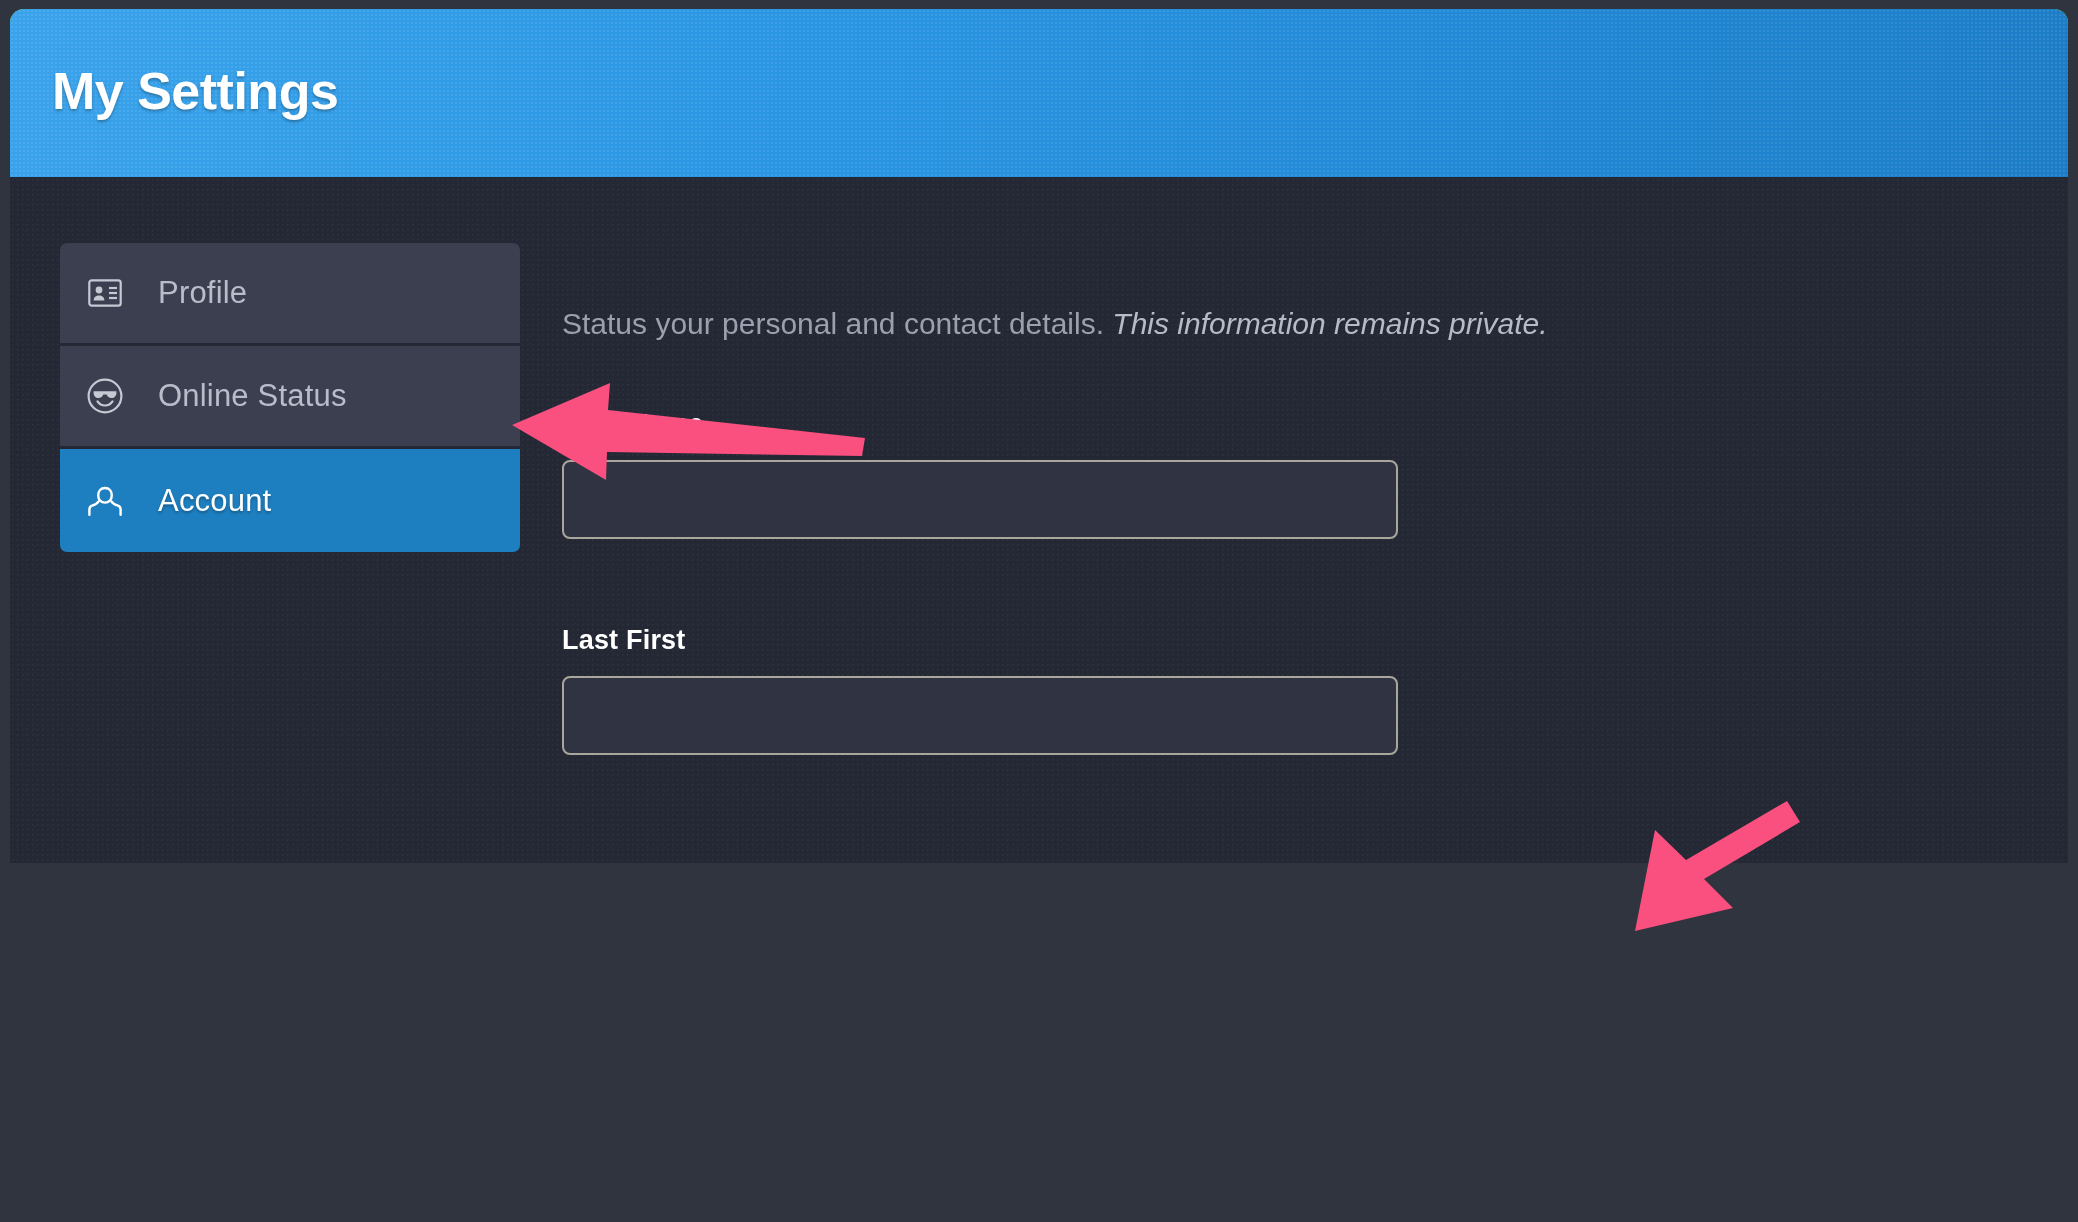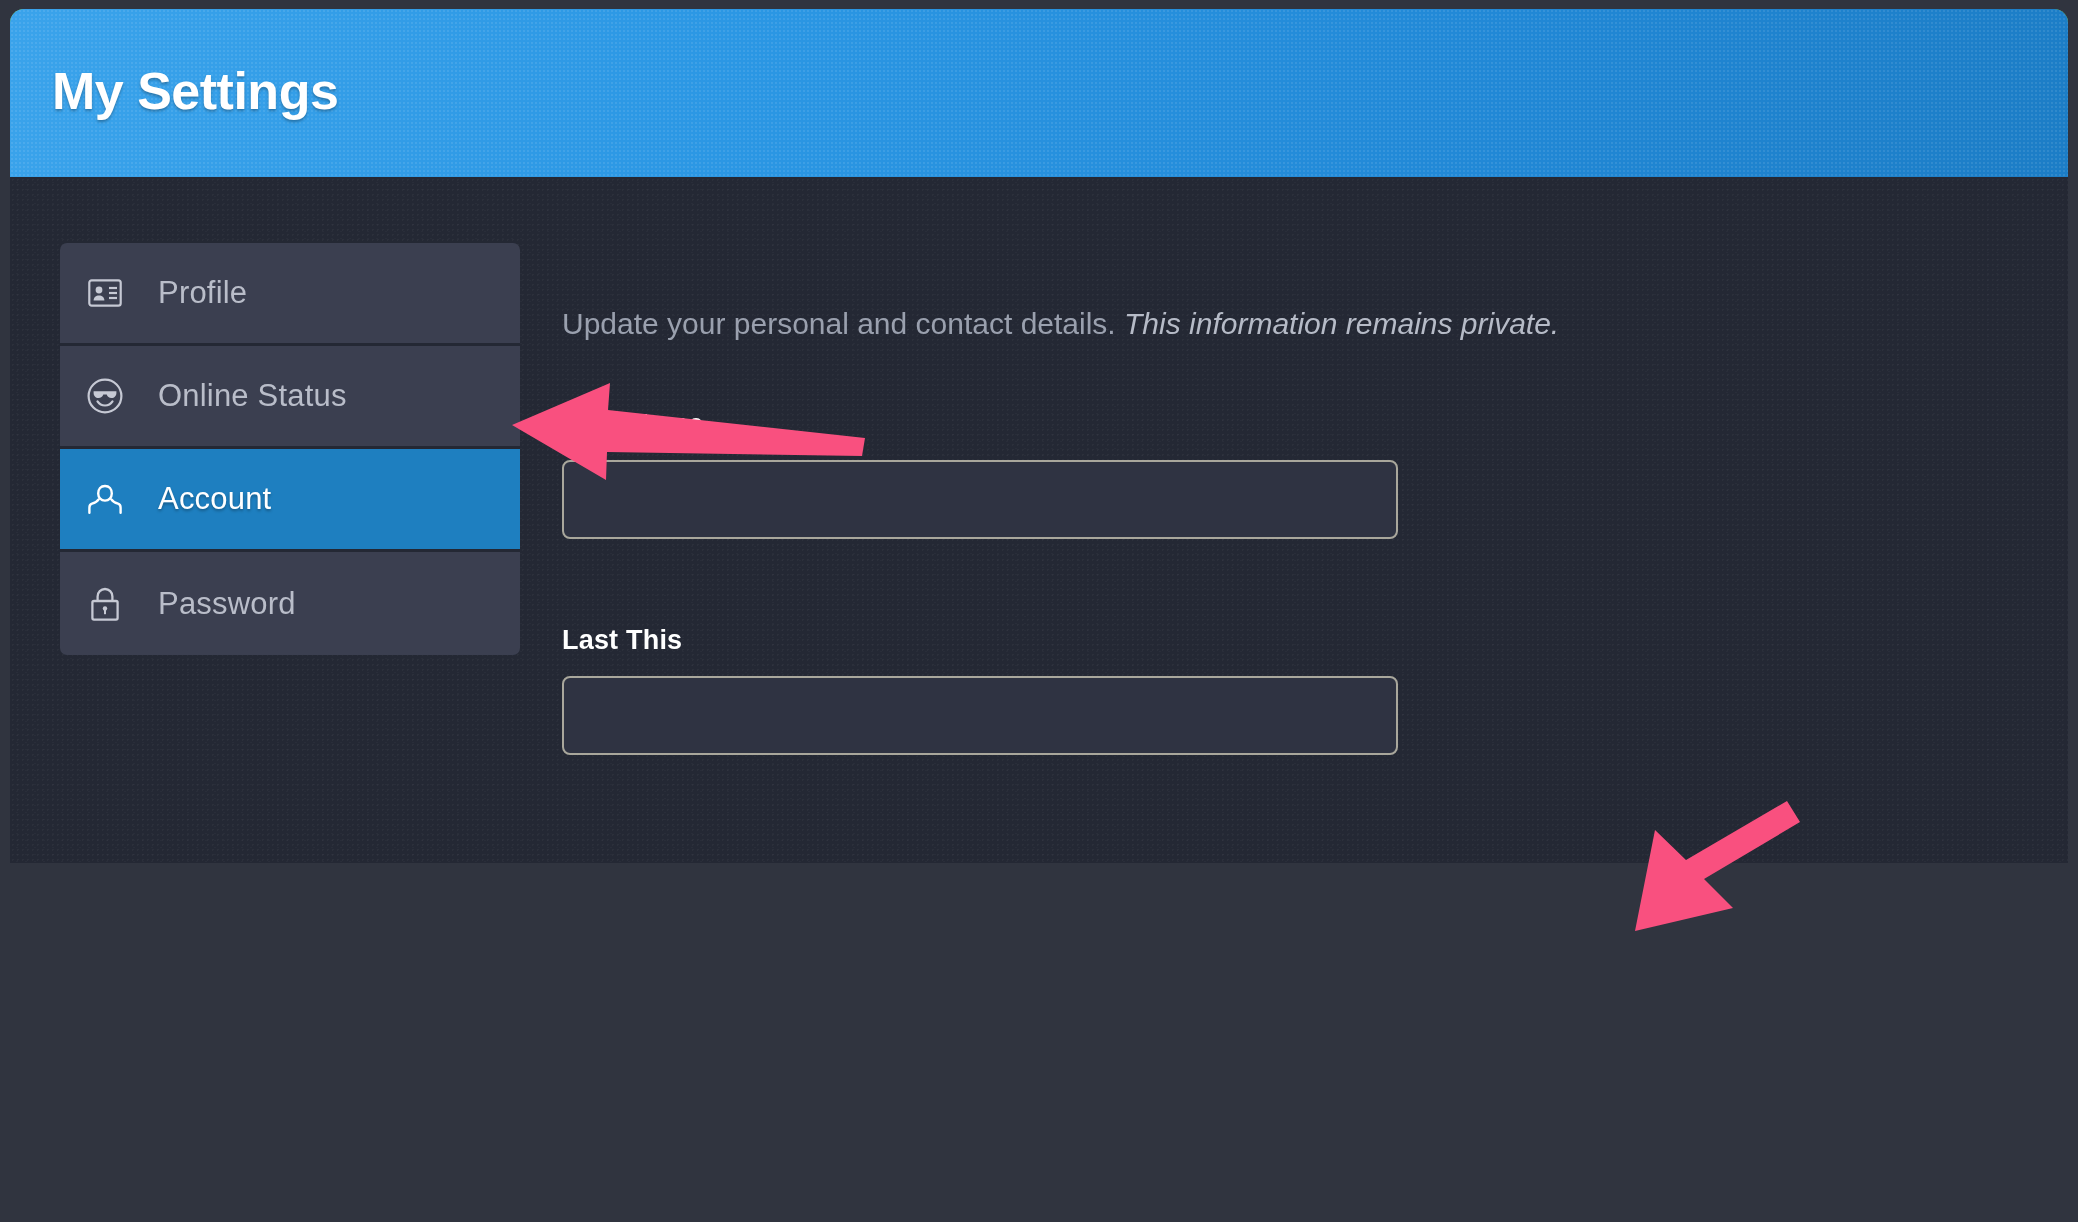--- a/index.html
+++ b/index.html
@@ -248,48 +248,37 @@
           <span class="nav-icon">
             <svg width="34" height="36" viewBox="0 0 34 36" fill="none" stroke="currentColor" stroke-width="2.4" stroke-linecap="round" stroke-linejoin="round">
               <path d="M10.2 12.6c0 4 2.9 7 6.8 7s6.8-3 6.8-7c0-4.6-2.6-7.6-6.8-7.6S10.2 8 10.2 12.6z"></path>
               <path d="M10.6 18.4c-1.3 2.2-3.6 3.4-6.6 4.3-1.8.6-2.6 1.8-2.6 4v5"></path>
               <path d="M23.4 18.4c1.3 2.2 3.6 3.4 6.6 4.3 1.8.6 2.6 1.8 2.6 4v5"></path>
             </svg>
           </span>
           <span class="nav-label">Account</span>
         </div>
 
-        <div class="nav-item">
-          <span class="nav-icon">
-            <svg width="30" height="36" viewBox="0 0 30 36" fill="none" stroke="currentColor" stroke-width="2.3">
-              <rect x="2.4" y="15" width="25.2" height="18.6" rx="1.6"></rect>
-              <path d="M7.6 15V10.4C7.6 6.3 10.9 3 15 3s7.4 3.3 7.4 7.4V15"></path>
-              <circle cx="15" cy="22.4" r="2.2" fill="currentColor" stroke="none"></circle>
-              <rect x="14" y="23.6" width="2" height="4.6" fill="currentColor" stroke="none"></rect>
-            </svg>
-          </span>
-          <span class="nav-label">Password</span>
-        </div>
 
       </div>
 
       <div class="main">
 
 
         <div class="page-sub">
-          <span>Update your personal and contact details. </span><span class="ital">This information remains private.</span>
+          <span>Status your personal and contact details. </span><span class="ital">This information remains private.</span>
         </div>
 
         <div class="field" id="field-first">
           <div class="field-label">First Name</div>
           <input class="field-input" type="text" value="" placeholder="" style="">
         </div>
 
         <div class="field" id="field-last">
-          <div class="field-label">Last This</div>
+          <div class="field-label">Last First</div>
           <input class="field-input" type="text" value="" placeholder="" style="">
         </div>
 
 
         <button class="validate-btn">Send Email Validation</button>
 
       </div>
     </div>
   </div>
 

